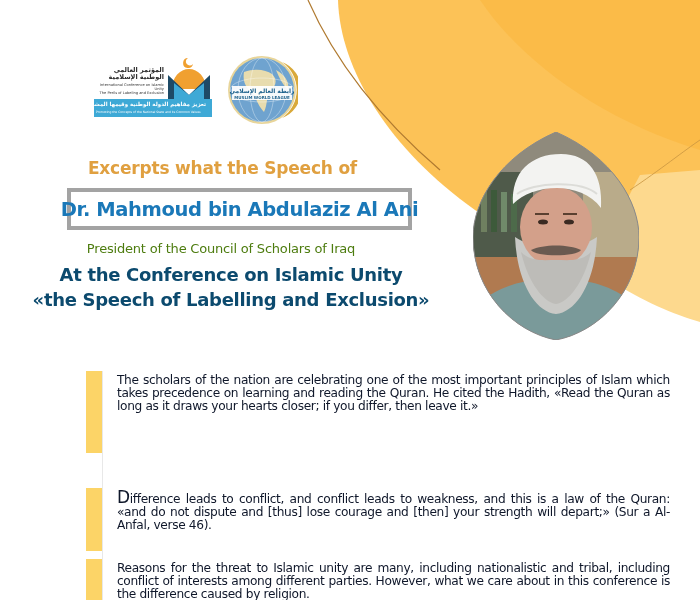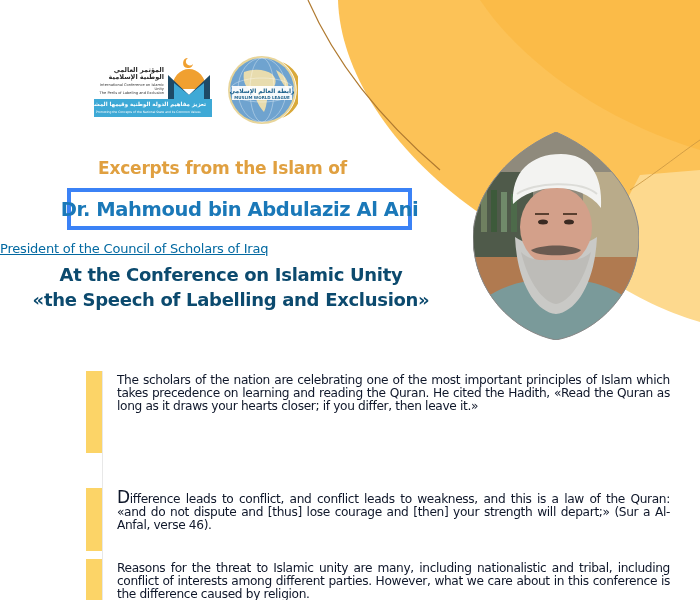--- a/index.html
+++ b/index.html
@@ -25,30 +25,30 @@
     .logo-mwl { position: absolute; left: 226px; top: 54px; width: 72px; height: 72px; }
 
     
     .excerpt-title {
       position: absolute; left: 0; top: 158px; width: 445px; text-align: center;
       font-family: "DejaVu Sans", sans-serif; font-weight: bold; font-size: 17px;
       color: #e0a040; letter-spacing: -0.2px;
     }
     .name-box {
       position: absolute; left: 67px; top: 188px; width: 345px; height: 42px;
-      border: 4px solid #3b82f6; background: #ffffff;
+      border: 4px solid #a3a3a3; background: #ffffff;
       display: flex; align-items: center; justify-content: center;
     }
     .name-box span {
       font-family: "DejaVu Sans", sans-serif; font-weight: bold; font-size: 19.5px;
       color: #1a78b8; letter-spacing: -0.4px; white-space: nowrap;
     }
     .role {
-      position: absolute; left: 0; top: 241px; width: 442px; text-align: left;
-      font-size: 13px; color: #0369a1; letter-spacing: -0.2px; text-decoration: underline;
+      position: absolute; left: 0; top: 241px; width: 442px; text-align: center;
+      font-size: 13px; color: #4d7c0f; letter-spacing: -0.2px;
     }
     .conf-title {
       position: absolute; left: 0; top: 262px; width: 462px; text-align: center;
       font-weight: bold; font-size: 18px; color: #0c4a6e; line-height: 25px; letter-spacing: -0.3px;
     }
 
     
     .portrait { position: absolute; left: 473px; top: 132px; width: 166px; height: 208px; }
 
     
@@ -112,21 +112,21 @@
         <ellipse cx="36" cy="36" rx="24" ry="32"></ellipse>
         <line x1="4" y1="36" x2="68" y2="36"></line>
       </g>
       <path d="M56 8 A 34 34 0 0 1 56 64 A 30 30 0 0 0 56 8 Z" fill="#d9a93a"></path>
       <rect x="6" y="32" width="60" height="14" fill="#ffffff" opacity="0.92"></rect>
       <text x="36" y="39" text-anchor="middle" font-size="6" font-weight="bold" fill="#1a5f8a" font-family="DejaVu Sans, sans-serif">رابطة العالم الإسلامي</text>
       <text x="36" y="45" text-anchor="middle" font-size="4" font-weight="bold" fill="#1a5f8a" font-family="DejaVu Sans, sans-serif">MUSLIM WORLD LEAGUE</text>
     </svg>
   </div>
 
-  <div class="excerpt-title">Excerpts from the Islam of</div>
+  <div class="excerpt-title">Excerpts what the Speech of</div>
   <div class="name-box">
     <span>Dr. Mahmoud bin Abdulaziz Al Ani</span>
   </div>
   <div class="role">President of the Council of Scholars of Iraq</div>
   <div class="conf-title">
     <div>At the Conference on Islamic Unity</div>
     <div>«the Speech of Labelling and Exclusion»</div>
   </div>
 
   <svg class="portrait" viewBox="0 0 166 208" width="166" height="208">

